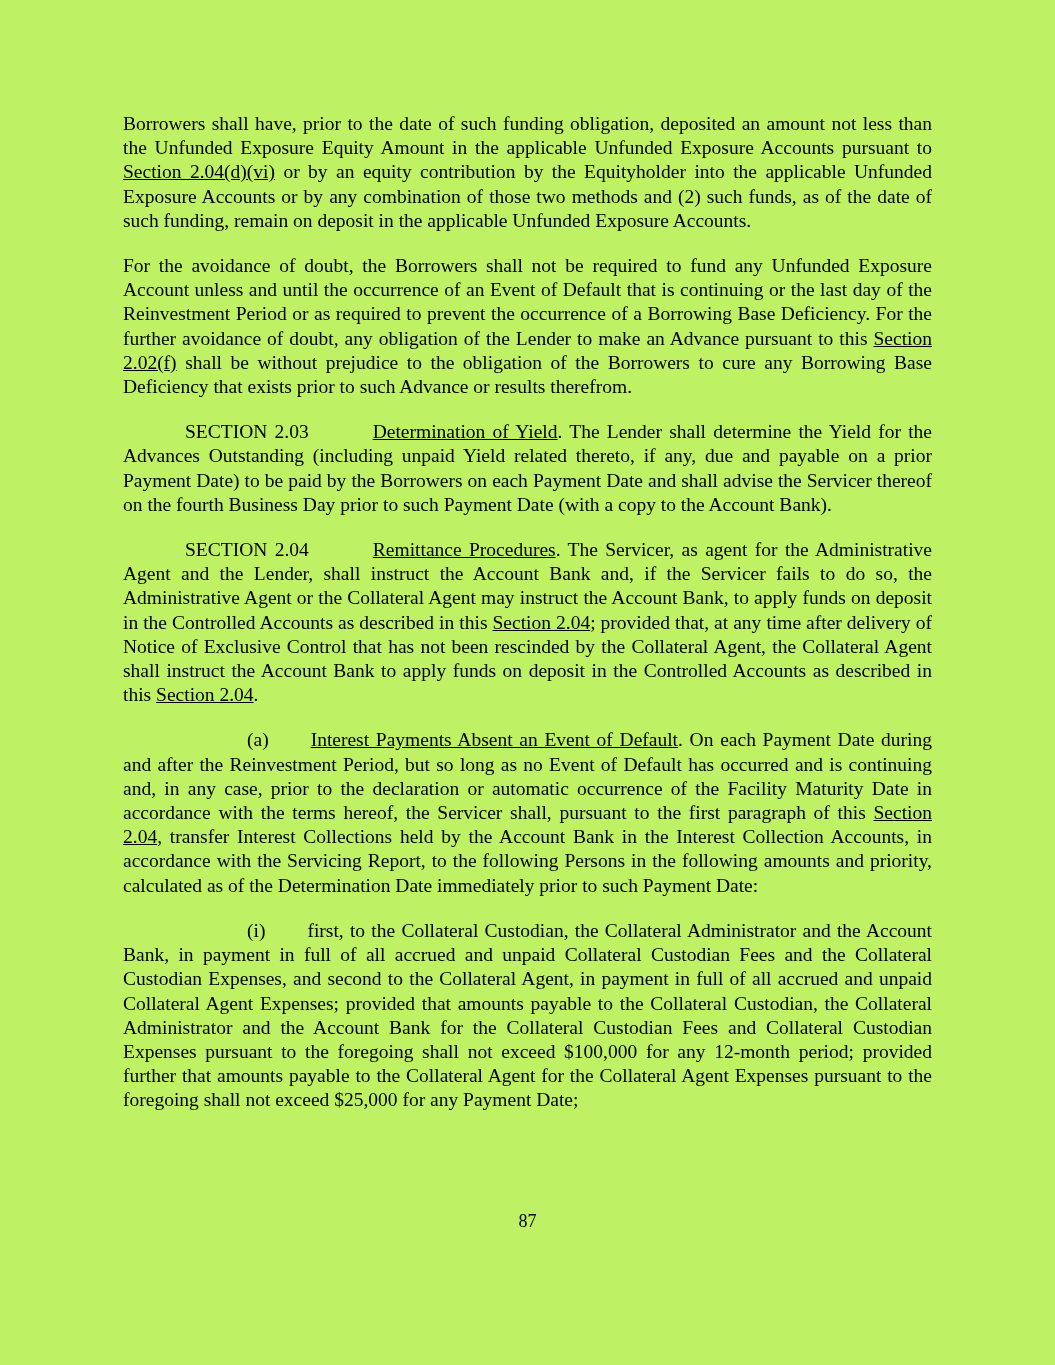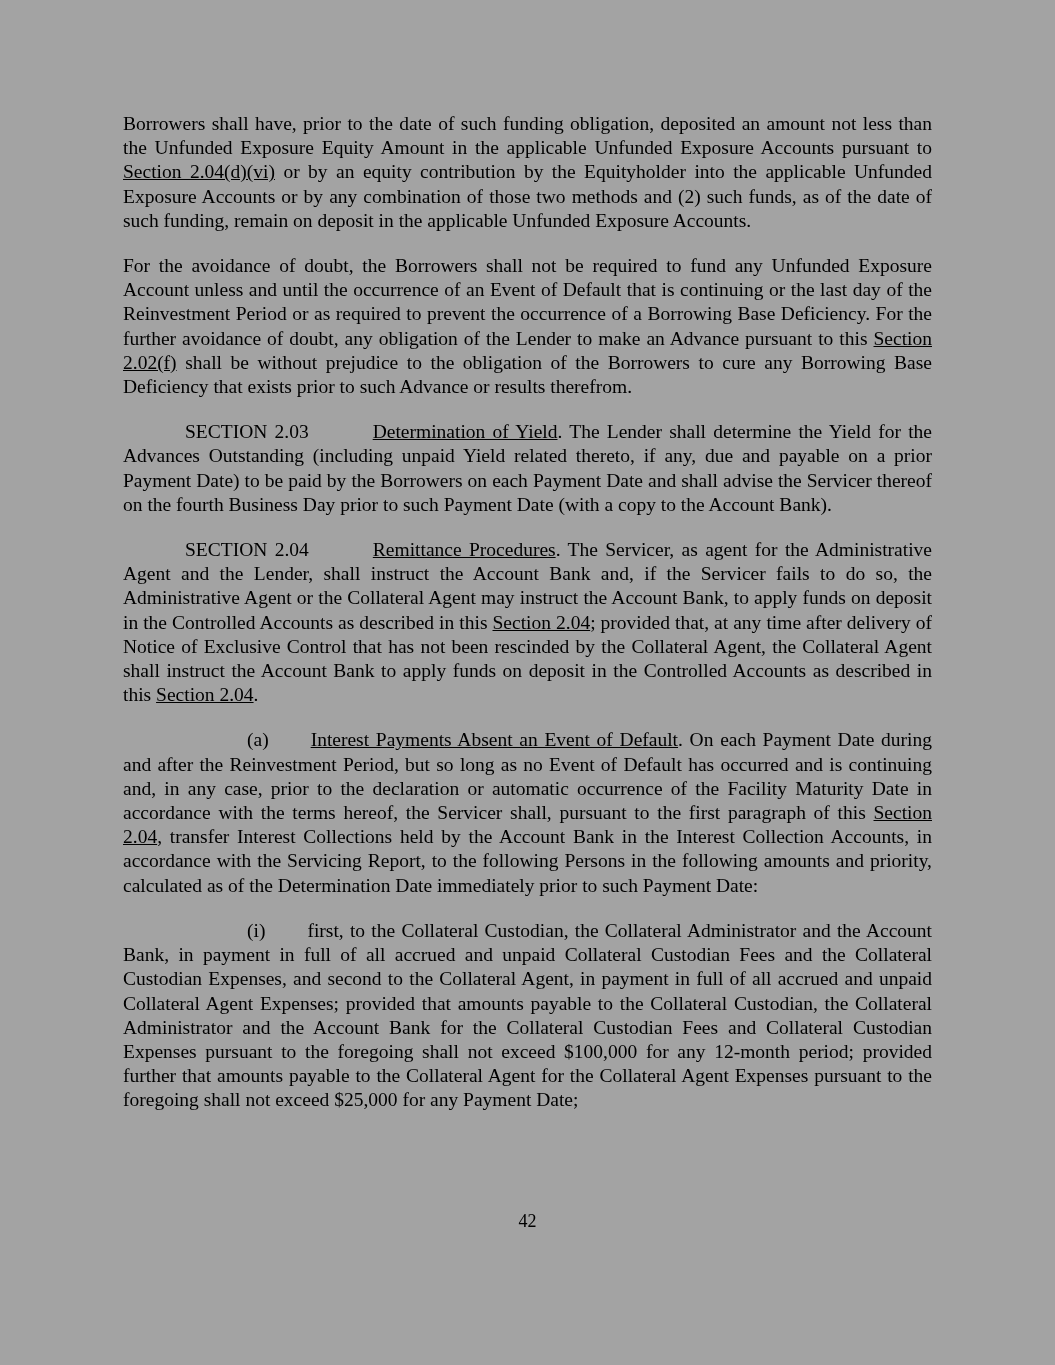--- a/index.html
+++ b/index.html
@@ -4,21 +4,21 @@
 <style>
   html, body {
     margin: 0;
     padding: 0;
     background: #ffffff;
   }
   .page {
     position: relative;
     width: 1055px;
     height: 1365px;
-    background: #a3a3a3;
+    background: #bef264;
     overflow: hidden;
     font-family: "Liberation Serif", serif;
     font-size: 19.5px;
     line-height: 24.2px;
     color: #000000;
   }
   .content {
     position: absolute;
     top: 112px;
     left: 123px;
@@ -59,14 +59,14 @@
     <p class="fl-indent-1"><span>SECTION 2.03</span><span class="tab tab-lg"></span><span class="u">Determination of Yield</span><span>.  The Lender shall determine the Yield for the Advances Outstanding (including unpaid Yield related thereto, if any, due and payable on a prior Payment Date) to be paid by the Borrowers on each Payment Date and shall advise the Servicer thereof on the fourth Business Day prior to such Payment Date (with a copy to the Account Bank).</span></p>
 
     <p class="fl-indent-1"><span>SECTION 2.04</span><span class="tab tab-lg"></span><span class="u">Remittance Procedures</span><span>.  The Servicer, as agent for the Administrative Agent and the Lender, shall instruct the Account Bank and, if the Servicer fails to do so, the Administrative Agent or the Collateral Agent may instruct the Account Bank, to apply funds on deposit in the Controlled Accounts as described in this </span><span class="u">Section 2.04</span><span>; </span><span class="i">provided</span><span> that, at any time after delivery of Notice of Exclusive Control that has not been rescinded by the Collateral Agent, the Collateral Agent shall instruct the Account Bank to apply funds on deposit in the Controlled Accounts as described in this </span><span class="u">Section 2.04</span><span>.</span></p>
 
     <p class="fl-indent-2"><span>(a)</span><span class="tab tab-sm"></span><span class="u">Interest Payments Absent an Event of Default</span><span>.  On each Payment Date during and after the Reinvestment Period, but so long as no Event of Default has occurred and is continuing and, in any case, prior to the declaration or automatic occurrence of the Facility Maturity Date in accordance with the terms hereof, the Servicer shall, pursuant to the first paragraph of this </span><span class="u">Section 2.04</span><span>, transfer Interest Collections held by the Account Bank in the Interest Collection Accounts, in accordance with the Servicing Report, to the following Persons in the following amounts and priority, calculated as of the Determination Date immediately prior to such Payment Date:</span></p>
 
     <p class="indent-block fl-indent-2"><span>(i)</span><span class="tab tab-sm"></span><span class="i">first</span><span>, to the Collateral Custodian, the Collateral Administrator and the Account Bank, in payment in full of all accrued and unpaid Collateral Custodian Fees and the Collateral Custodian Expenses, and </span><span class="i">second</span><span> to the Collateral Agent, in payment in full of all accrued and unpaid Collateral Agent Expenses; </span><span class="i">provided</span><span> that amounts payable to the Collateral Custodian, the Collateral Administrator and the Account Bank for the Collateral Custodian Fees and Collateral Custodian Expenses pursuant to the foregoing shall not exceed $100,000 for any 12-month period; </span><span class="i">provided further</span><span> that amounts payable to the Collateral Agent for the Collateral Agent Expenses pursuant to the foregoing shall not exceed $25,000 for any Payment Date;</span></p>
 
   </div>
 
-  <div class="footer">42</div>
+  <div class="footer">87</div>
 </div>
 
 </body></html>

